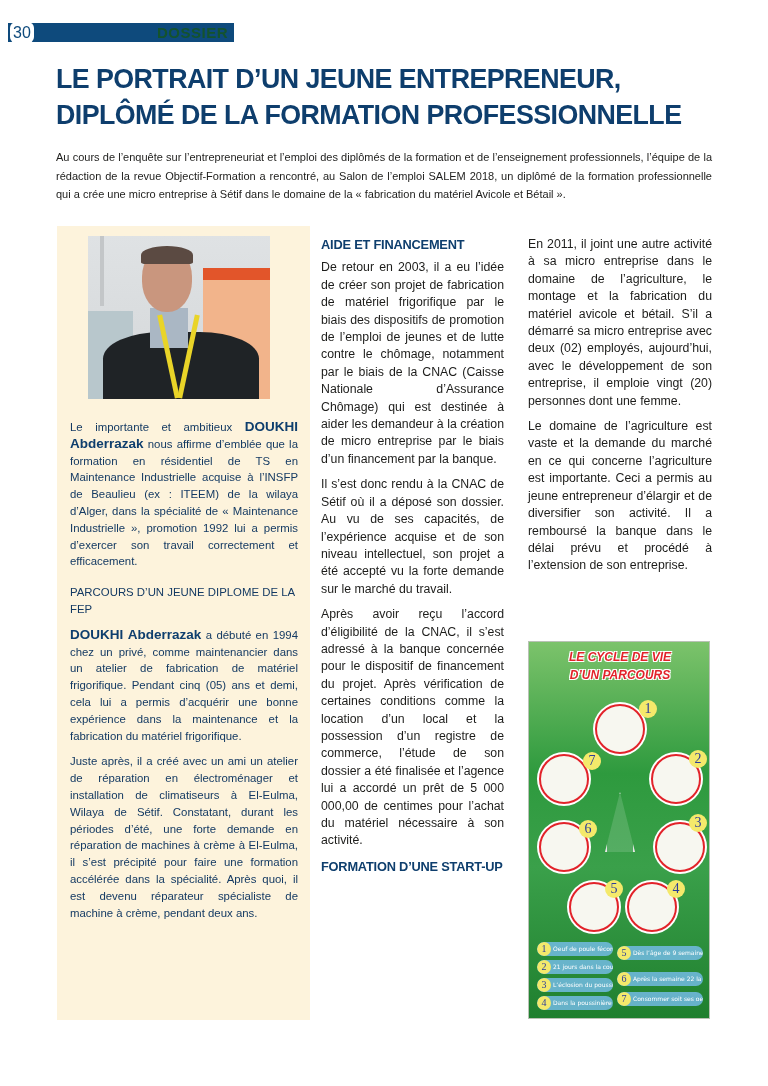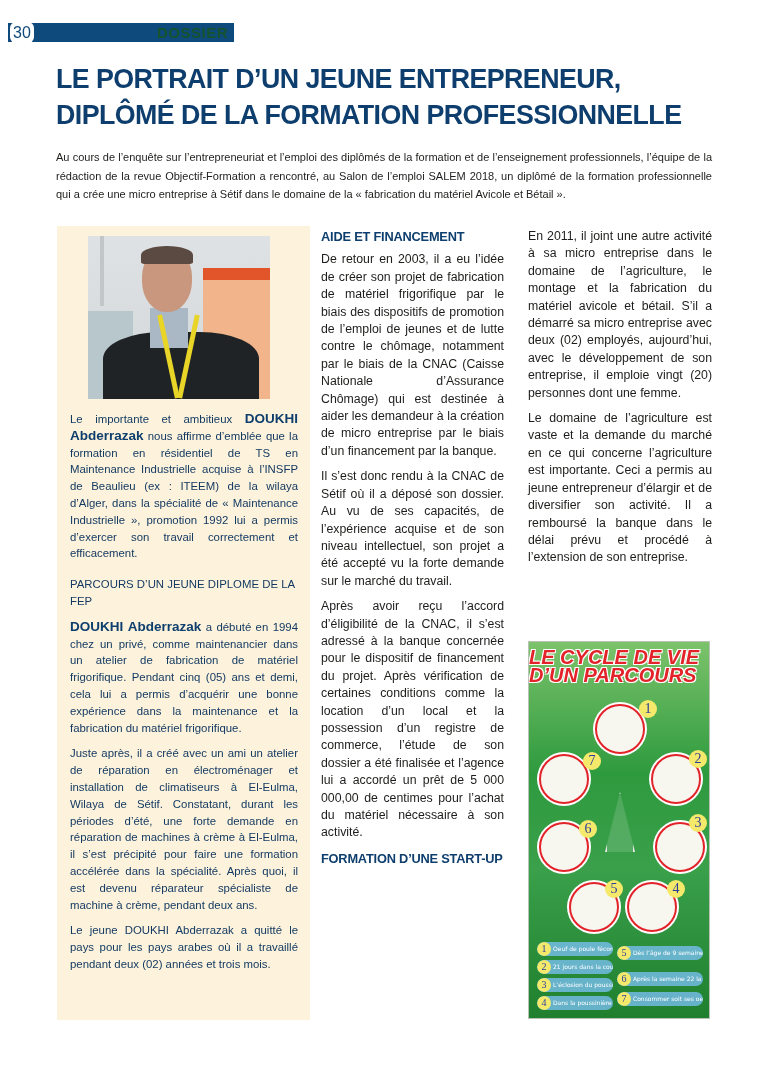--- a/index.html
+++ b/index.html
@@ -21,33 +21,33 @@
   .photo .orange { position:absolute; left:115px; top:34px; width:67px; height:129px; background:#f2b48b; }
   .photo .orange-band { position:absolute; left:115px; top:32px; width:67px; height:12px; background:#e2552a; }
   .photo .window { position:absolute; left:0; top:75px; width:45px; height:88px; background:#b8c7cc; }
   .photo .head { position:absolute; left:54px; top:12px; width:50px; height:64px; background:#c9967e; border-radius: 45% 45% 48% 48%; }
   .photo .hair { position:absolute; left:53px; top:10px; width:52px; height:18px; background:#5b4a42; border-radius: 50% 50% 10% 10%; }
   .photo .shirt { position:absolute; left:62px; top:72px; width:38px; height:40px; background:#aab7c4; }
   .photo .torso { position:absolute; left:15px; top:96px; width:156px; height:70px; background:#1f2326; border-radius: 38% 38% 0 0; }
   .photo .lanyard { position:absolute; left:78px; top:78px; width:5px; height:85px; background:#e9d428; transform: rotate(-12deg); }
   .photo .lanyard2 { position:absolute; left:98px; top:78px; width:5px; height:85px; background:#e9d428; transform: rotate(12deg); }
 
-  .col { position: absolute; font-family: "Liberation Sans", sans-serif; font-size: 12.3px; line-height: 17.4px; color: #1d1d1b; text-align: justify; }
+  .col { position: absolute; font-family: "Liberation Sans", sans-serif; font-size: 12.3px; line-height: 17.4px; color: #1d1d1b; text-align: justify; margin-top: 8px; }
   .col p { margin-bottom: 8px; }
   .side-text { left: 70px; top: 411px; width: 228px; color: #143a63; font-size: 11.4px; line-height: 16.8px; }
   .side-text p { margin-bottom: 9px; }
   .side-text .strong { font-weight: bold; font-size: 13.5px; color: #0e3e6d; }
   .side-text .sub { text-align: left; }
 
   .col2 { left: 321px; top: 228px; width: 183px; }
   .col3 { left: 528px; top: 228px; width: 184px; }
   .subhead { font-family: "Liberation Sans", sans-serif; font-weight: bold; font-size: 12.8px; color: #0e3e6d; letter-spacing: -0.2px; margin-bottom: 6px; text-align: left; }
 
   .poster { position: absolute; left: 528px; top: 641px; width: 182px; height: 378px; background: linear-gradient(180deg,#7cc36b 0%,#2e9a3e 35%,#3aa04a 60%,#1f7f2e 100%); border: 1px solid #b9c2b5; overflow: hidden; }
-  .poster-title { position:absolute; left:0; top:6px; width:182px; color:#e2232a; font-family: "Liberation Sans", sans-serif; font-weight:bold; font-style: italic; font-size:20px; line-height:18px; text-shadow: 1px 1px 0 #fff, -1px -1px 0 #fff, 1px -1px 0 #fff, -1px 1px 0 #fff; }
+  .poster-title { position:absolute; left:0; top:6px; width:182px; text-align:center; color:#e2232a; font-family: "Liberation Sans", sans-serif; font-weight:bold; font-style: italic; font-size:12px; line-height:18px; text-shadow: 1px 1px 0 #fff, -1px -1px 0 #fff, 1px -1px 0 #fff, -1px 1px 0 #fff; }
   .circle { position:absolute; width:50px; height:50px; border-radius:50%; border:2px solid #e2232a; background:#f7f7f0; box-shadow: 0 0 0 2px #fff; }
   .num { position:absolute; width:18px; height:18px; border-radius:50%; background:#f4e96b; color:#2b3d9a; font-family:"Liberation Serif", serif; font-size:14px; line-height:18px; text-align:center; }
   .legend { position:absolute; left:8px; top:300px; width:166px; }
   .leg-item { position:absolute; height:14px; background: rgba(120,190,240,0.8); border-radius:7px; font-size:6px; color:#fff; line-height:14px; padding-left:16px; white-space: nowrap; overflow:hidden; }
   .leg-num { position:absolute; left:0; top:0; width:14px; height:14px; border-radius:50%; background:#f4e96b; color:#2b3d9a; font-family:"Liberation Serif", serif; font-size:10px; line-height:14px; text-align:center; }
   .logo { position:absolute; left:76px; top:150px; width:30px; height:60px; border:2px solid #e8e8e8; border-bottom:none; clip-path: polygon(50% 0, 100% 100%, 0 100%); background: rgba(255,255,255,0.15); }
 </style>
 </head>
 <body>
 
@@ -79,21 +79,20 @@
 
 <div class="col side-text">
   <p>
     <span>Le importante et ambitieux </span><span class="strong">DOUKHI Abderrazak</span><span> nous affirme d’emblée que la formation en résidentiel de TS en Maintenance Industrielle acquise à l’INSFP de Beaulieu (ex : ITEEM) de la wilaya d’Alger, dans la spécialité de « Maintenance Industrielle », promotion 1992 lui a permis d’exercer son travail correctement et efficacement.</span>
   </p>
   <p class="sub" style="margin-top:14px;">PARCOURS D’UN JEUNE DIPLOME DE LA FEP</p>
   <p>
     <span class="strong">DOUKHI Abderrazak</span><span> a débuté en 1994 chez un privé, comme maintenancier dans un atelier de fabrication de matériel frigorifique. Pendant cinq (05) ans et demi, cela lui a permis d’acquérir une bonne expérience dans la maintenance et la fabrication du matériel frigorifique.</span>
   </p>
   <p>Juste après, il a créé avec un ami un atelier de réparation en électroménager et installation de climatiseurs à El-Eulma, Wilaya de Sétif. Constatant, durant les périodes d’été, une forte demande en réparation de machines à crème à El-Eulma, il s’est précipité pour faire une formation accélérée dans la spécialité. Après quoi, il est devenu réparateur spécialiste de machine à crème, pendant deux ans.</p>
-  <p>Le jeune DOUKHI Abderrazak a quitté le pays pour les pays arabes où il a travaillé pendant deux (02) années et trois mois.</p>
 </div>
 
 <div class="col col2">
   <h2 class="subhead">AIDE ET FINANCEMENT</h2>
   <p>De retour en 2003, il a eu l’idée de créer son projet de fabrication de matériel frigorifique par le biais des dispositifs de promotion de l’emploi de jeunes et de lutte contre le chômage, notamment par le biais de la CNAC (Caisse Nationale d’Assurance Chômage) qui est destinée à aider les demandeur à la création de micro entreprise par le biais d’un financement par la banque.</p>
   <p>Il s’est donc rendu à la CNAC de Sétif où il a déposé son dossier. Au vu de ses capacités, de l’expérience acquise et de son niveau intellectuel, son projet a été accepté vu la forte demande sur le marché du travail.</p>
   <p>Après avoir reçu l’accord d’éligibilité de la CNAC, il s’est adressé à la banque concernée pour le dispositif de financement du projet. Après vérification de certaines conditions comme la location d’un local et la possession d’un registre de commerce, l’étude de son dossier a été finalisée et l’agence lui a accordé un prêt de 5 000 000,00 de centimes pour l’achat du matériel nécessaire à son activité.</p>
   <h2 class="subhead">FORMATION D’UNE START-UP</h2>
 </div>
 

